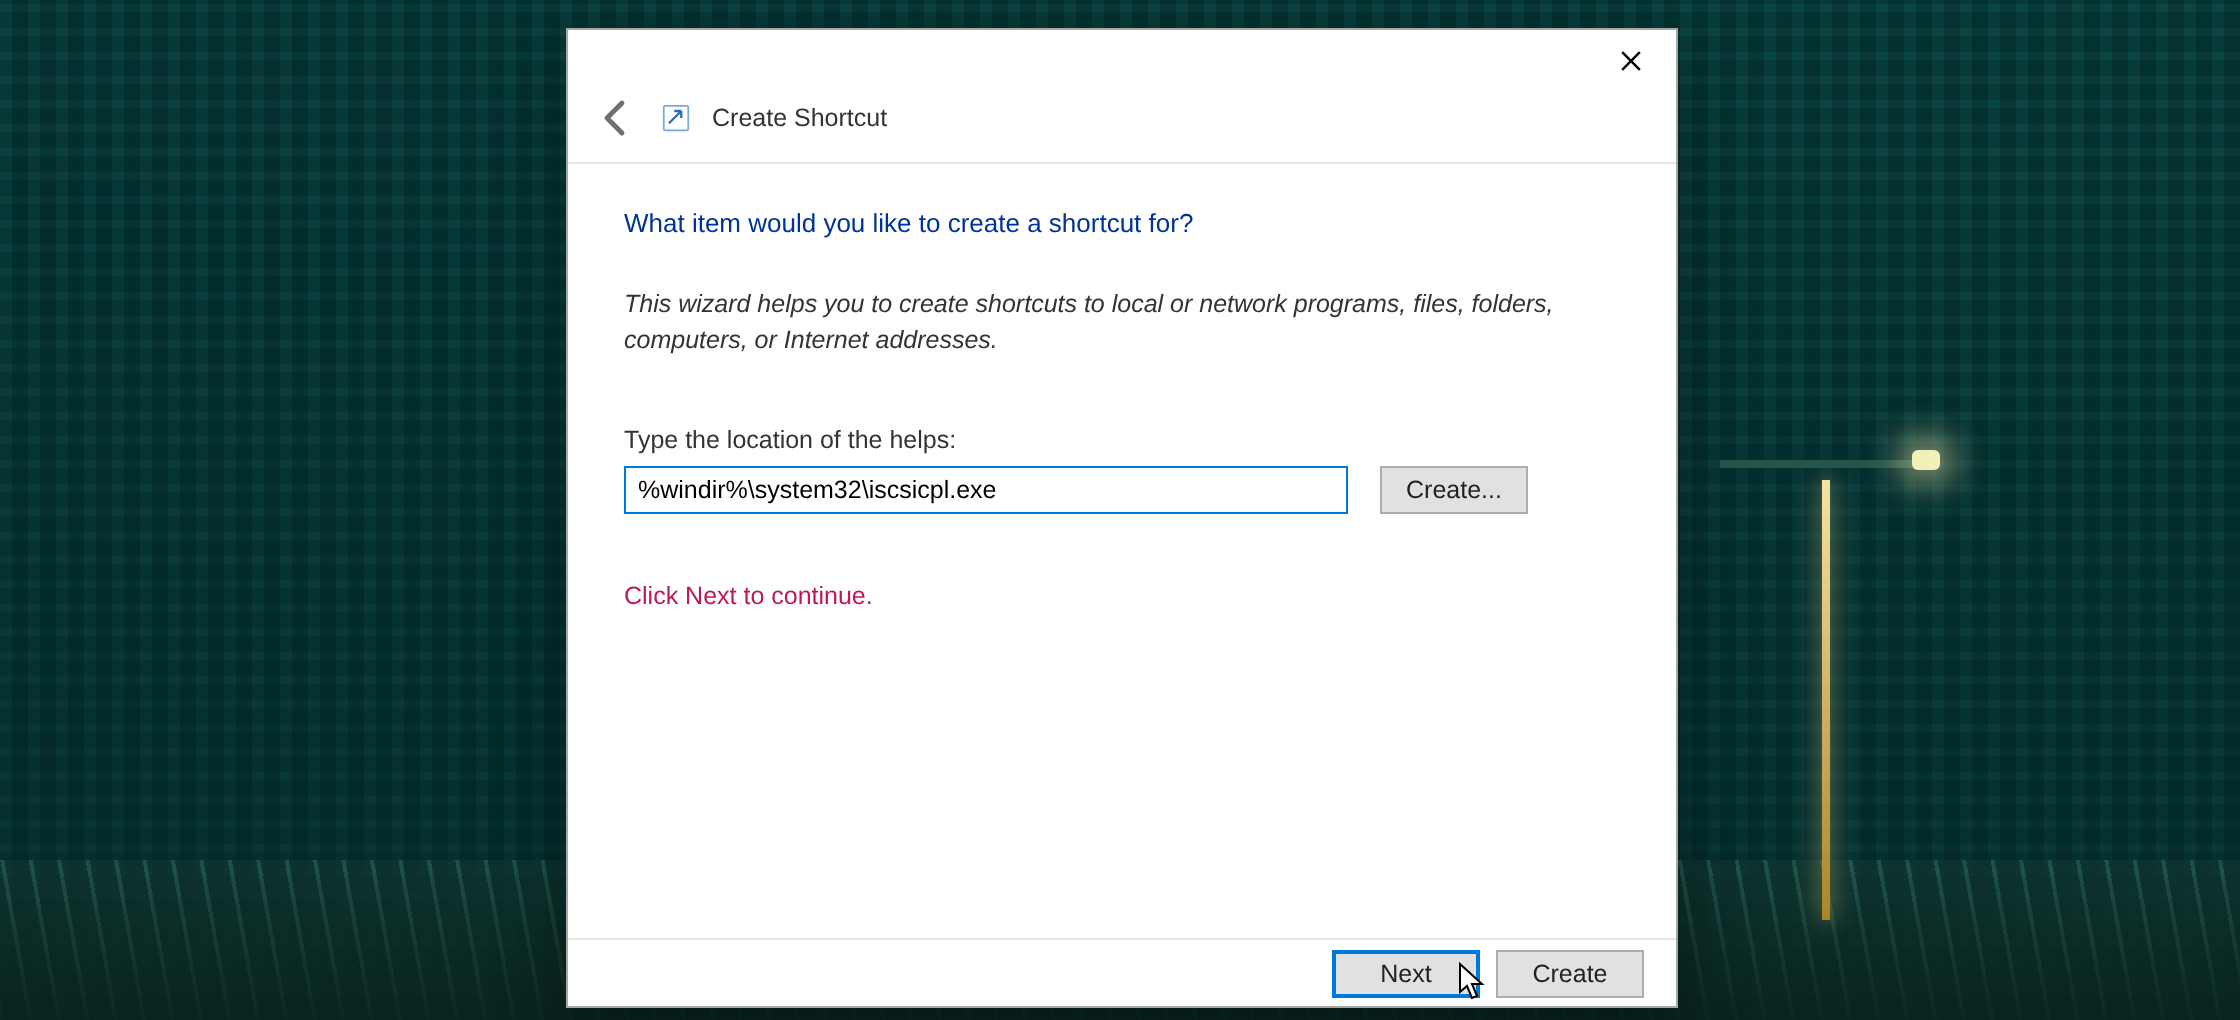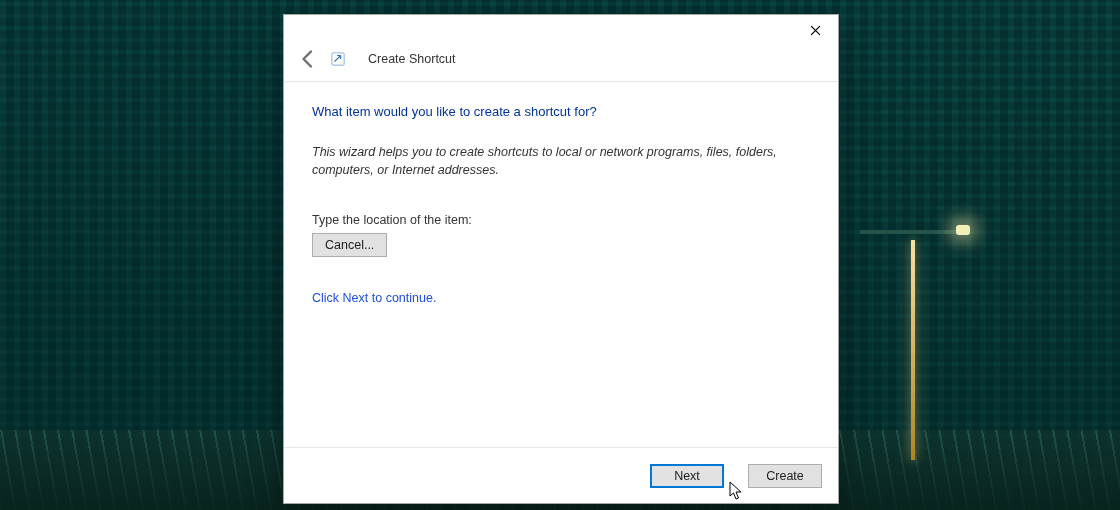--- a/index.html
+++ b/index.html
@@ -33,38 +33,38 @@
       display:flex; flex-direction:column;
     }
     .titlebar { height:30px; display:flex; justify-content:flex-end; align-items:flex-start; }
     .close-btn { width:46px; height:30px; display:flex; align-items:center; justify-content:center; cursor:pointer; }
     .close-btn svg { width:11px; height:11px; }
 
     .header-row { display:flex; align-items:center; gap:10px; padding: 2px 0 10px 12px; border-bottom:1px solid #e6e6e6; }
     .back-btn { width:24px; height:24px; display:flex; align-items:center; justify-content:center; color:#6f6f6f; border-radius:3px; }
     .mini-icon { width:16px; height:16px; display:flex; align-items:center; justify-content:center; }
     .mini-icon svg { width:14px; height:14px; }
-    .header-title { font-size:12.5px; color:#333;margin-left:12px; }
+    .header-title { font-size:12.5px; color:#333; }
 
     .content { padding: 22px 28px 0 28px; flex:1; }
     .heading { color:#003399; font-size:13px; font-weight:400; margin-bottom:24px; }
     .para { color:#333; font-size:12.5px; line-height:1.45; max-width:470px; margin-bottom:34px;font-style:italic; }
     .label { color:#333; font-size:12.5px; margin-bottom:6px; }
     .row { display:flex; align-items:center; gap:16px; margin-bottom:34px; }
     .path-input {
       width:362px; height:24px; padding:2px 6px; font-size:12.5px;
       border:1px solid #0078d7; outline:none; background:#fff; color:#000; font-family:inherit;
     }
     .btn {
       min-width:74px; height:24px; padding:0 12px; font-size:12.5px; color:#222;
       background:#e1e1e1; border:1px solid #adadad; cursor:pointer; font-family:inherit;
     }
-    .hint { color:#1d4ed8; font-size:12.5px; }
+    .hint { color:#be185d; font-size:12.5px; }
 
-    .footer { height:56px; border-top:1px solid #e6e6e6; display:flex; align-items:center; justify-content:flex-end; gap:24px; padding:0 16px; background:#fff; }
+    .footer { height:34px; border-top:1px solid #e6e6e6; display:flex; align-items:center; justify-content:flex-end; gap:8px; padding:0 16px; background:#fff; }
     .btn.primary { background:#e1e1e1; border:1px solid #0078d7; box-shadow: inset 0 0 0 1px #0078d7; }
 
     .cursor { position:absolute; width:16px; height:22px; pointer-events:none; }
   </style>
 </head>
 <body>
 
 <div class="bg">
   <div class="light"></div>
   <div class="lamp"></div>
@@ -91,23 +91,24 @@
           <rect x="1" y="1" width="14" height="14" rx="1" fill="#fff" stroke="#7aa7d8"></rect>
           <path d="M4 11 L11 4 M11 4 H7 M11 4 V8" stroke="#2b6cb0" stroke-width="1.3" fill="none"></path>
         </svg>
     </div>
     <div class="header-title">Create Shortcut</div>
   </div>
 
   <div class="content">
     <div class="heading">What item would you like to create a shortcut for?</div>
     <div class="para">This wizard helps you to create shortcuts to local or network programs, files, folders, computers, or Internet addresses.</div>
-    <div class="label">Type the location of the item:</div>
+    <div class="label">Type the location of the helps:</div>
     <div class="row">
-      <button class="btn">Cancel...</button>
+      <input class="path-input" type="text" value="%windir%\system32\iscsicpl.exe" style="">
+      <button class="btn">Create...</button>
     </div>
     <div class="hint">Click Next to continue.</div>
   </div>
 
   <div class="footer">
     <button class="btn primary">Next</button>
     <button class="btn">Create</button>
   </div>
 </div>
 

